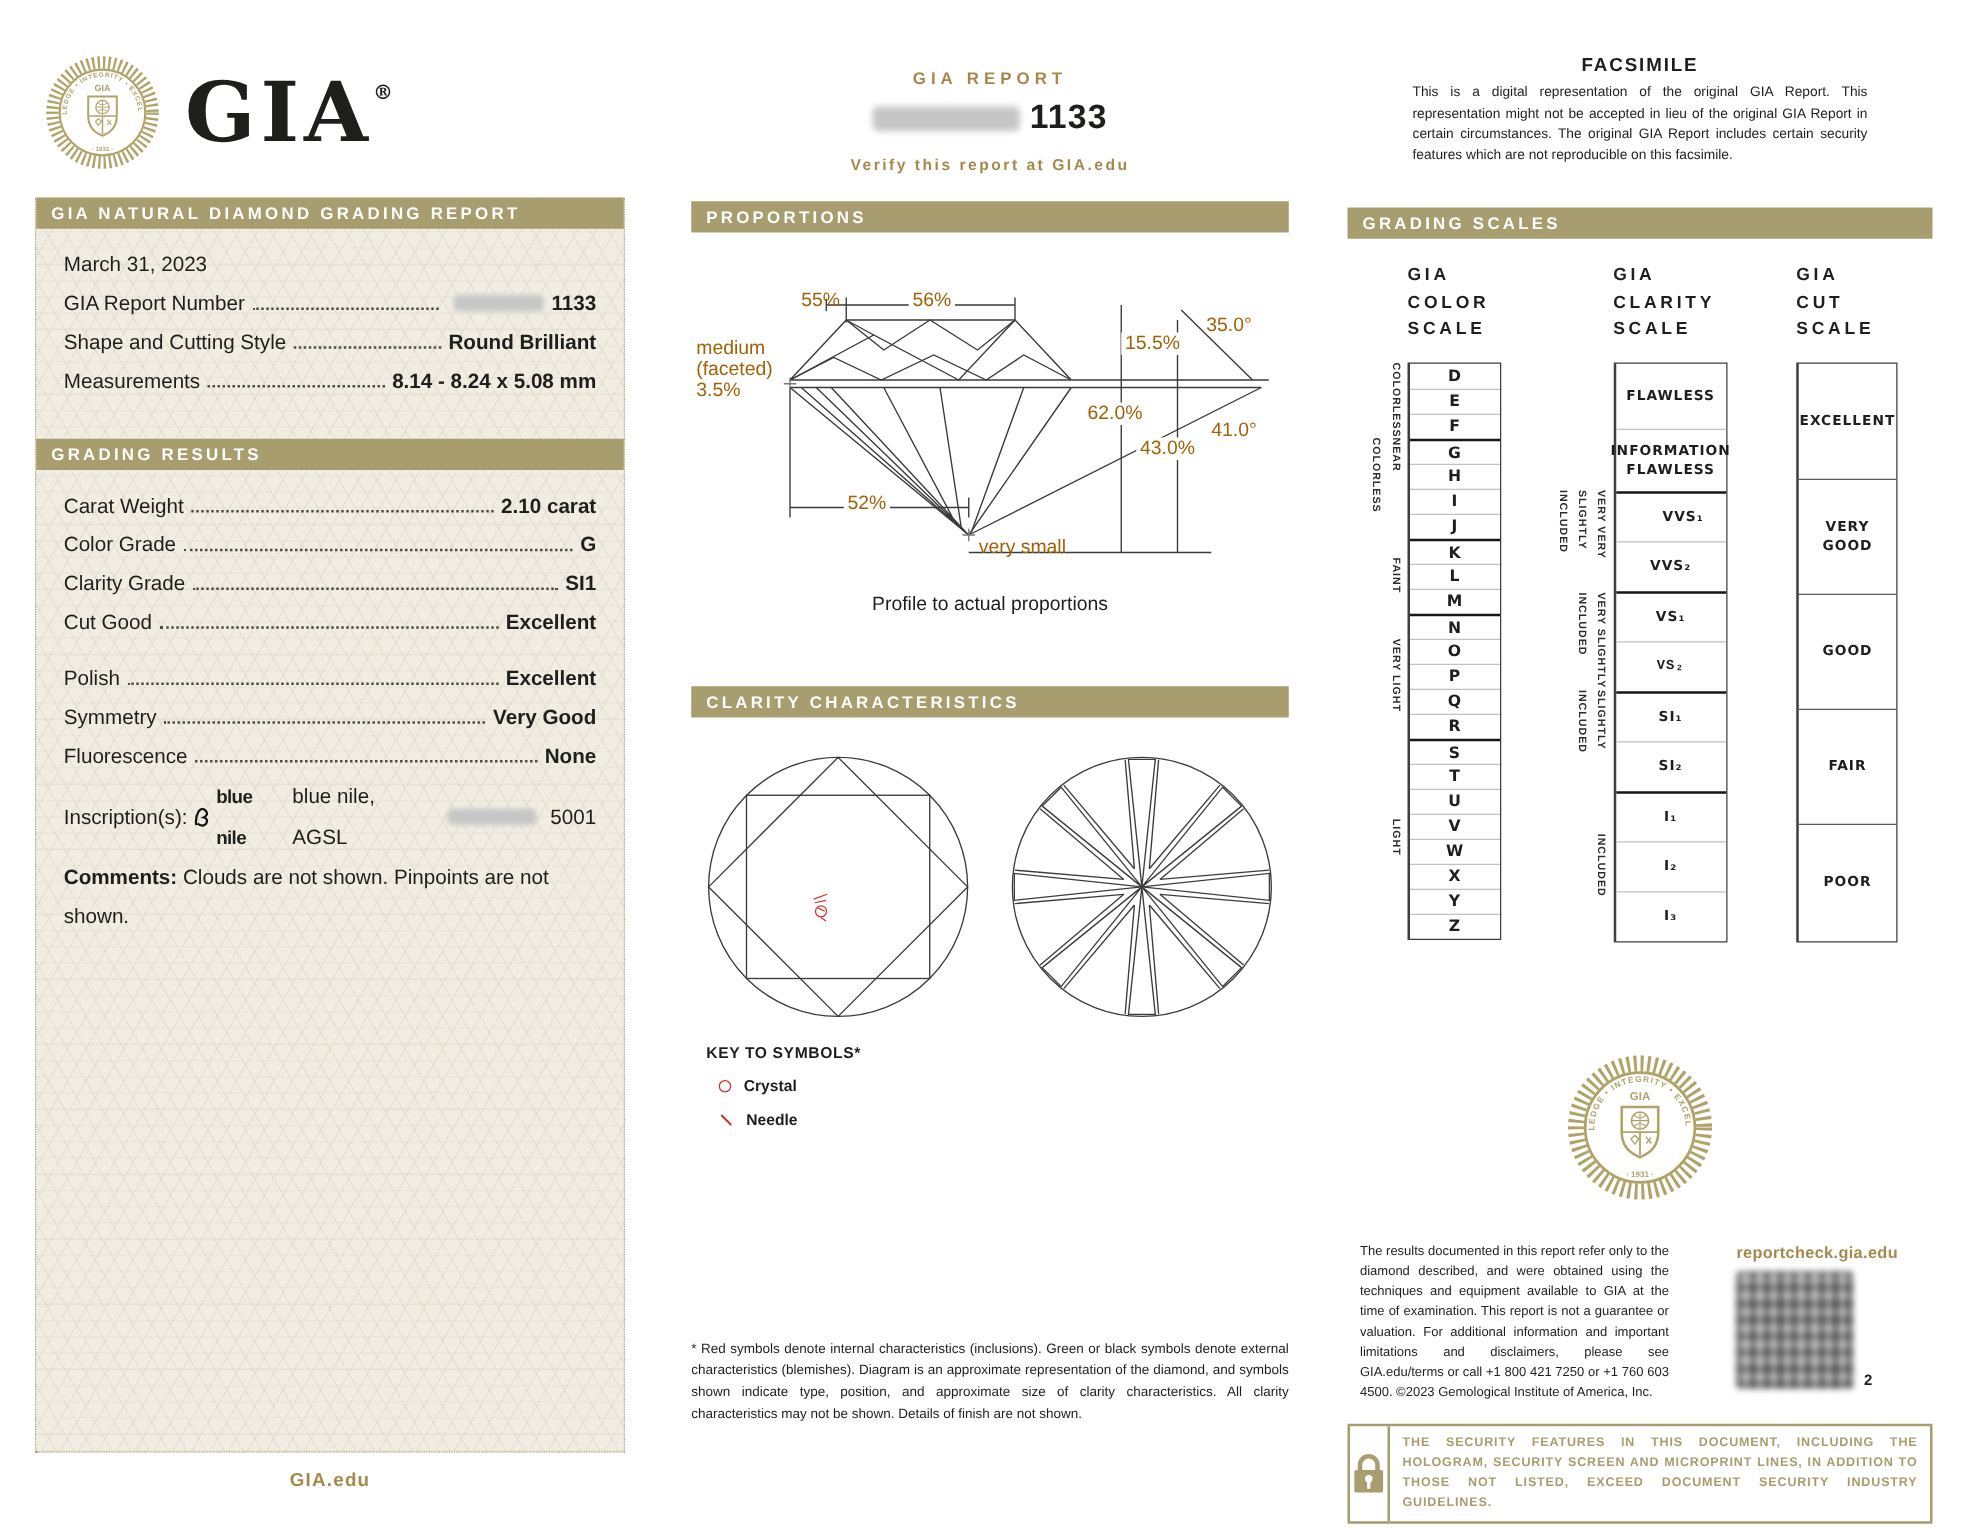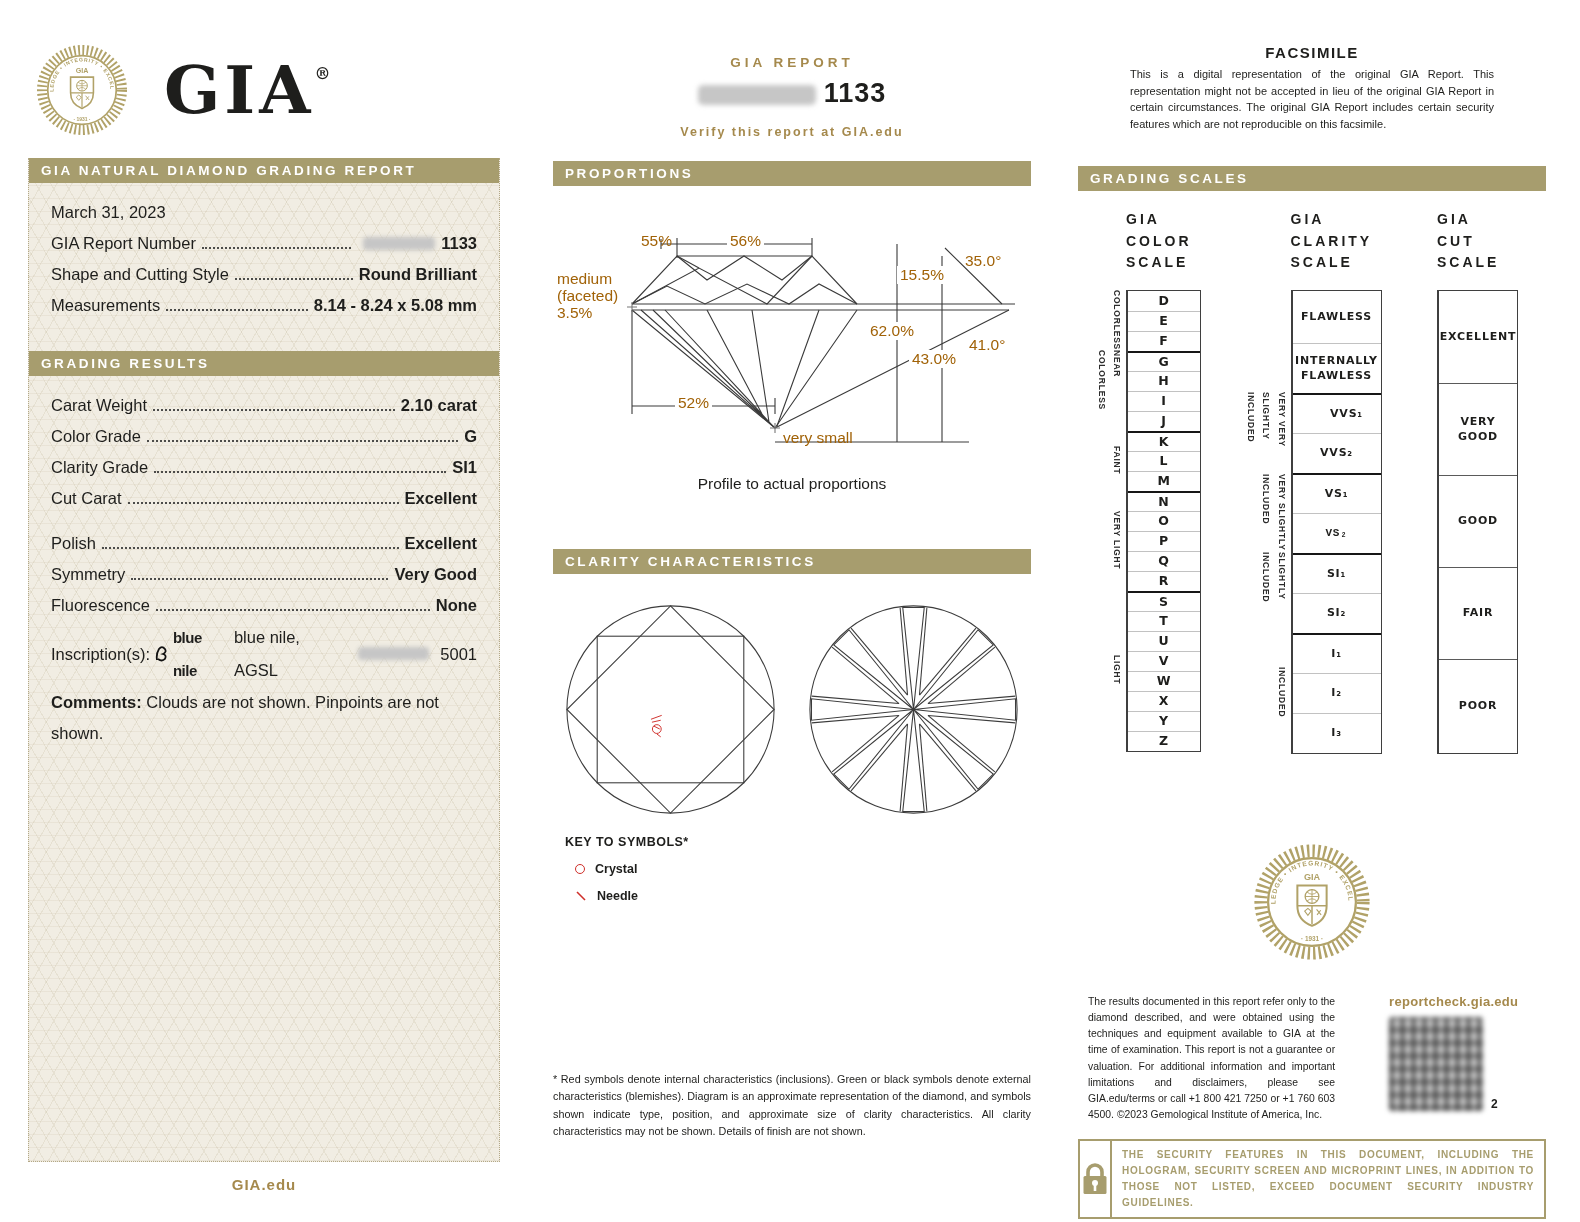--- a/index.html
+++ b/index.html
@@ -12,21 +12,21 @@
   .goldtxt{color:#a5894c;}
   .blur-sm{display:inline-block;width:72px;height:13px;background:#c6c6c6;border-radius:4px;
            filter:blur(2px);vertical-align:middle;margin:0 6px 2px 6px;}
   .blur-lg{display:inline-block;width:118px;height:20px;background:#c6c6c6;border-radius:5px;
            filter:blur(2.5px);vertical-align:middle;margin-right:8px;}
   
   .col-left{position:absolute;left:28px;top:34px;width:472px;}
   .col-center{position:absolute;left:553px;top:55px;width:478px;}
   .col-right{position:absolute;left:1078px;top:44px;width:468px;}
   
-  .logo-row{display:flex;align-items:center;gap:32px;height:112px;margin-left:4px;}
+  .logo-row{display:flex;align-items:center;gap:16px;height:112px;margin-left:4px;}
   .logo-word{font-family:"DejaVu Serif",serif;font-weight:bold;font-size:66px;letter-spacing:4px;}
   .logo-reg{font-size:16px;vertical-align:34px;letter-spacing:0;}
   .panel{margin-top:12px;height:1004px;box-sizing:border-box;
          background-color:#f1ede3;
          background-image:
            repeating-linear-gradient(60deg ,rgba(195,185,158,.25) 0 1px,transparent 1px 13px),
            repeating-linear-gradient(-60deg,rgba(195,185,158,.25) 0 1px,transparent 1px 13px),
            repeating-linear-gradient(0deg  ,rgba(195,185,158,.18) 0 1px,transparent 1px 13px);
          border:1px dotted #b3a887;border-top:none;}
   .sect{padding:14px 22px 0 22px;font-size:16.5px;}
@@ -166,21 +166,21 @@
           <span class="lab">Color Grade</span>
           <span class="dots"></span>
           <span class="val">G</span>
         </div>
         <div class="lrow">
           <span class="lab">Clarity Grade</span>
           <span class="dots"></span>
           <span class="val">SI1</span>
         </div>
         <div class="lrow">
-          <span class="lab">Cut Carat</span>
+          <span class="lab">Cut Good</span>
           <span class="dots"></span>
           <span class="val">Excellent</span>
         </div>
       </div>
 
       <div class="sect">
         <div class="lrow">
           <span class="lab">Polish</span>
           <span class="dots"></span>
           <span class="val">Excellent</span>
@@ -377,21 +377,21 @@
           <div class="scale-labels" style="width: 46px;">
               <div class="vlabel" style="top: 102px; height: 80px;">VERY VERY
 SLIGHTLY INCLUDED</div>
               <div class="vlabel" style="top: 182px; height: 80px;">VERY SLIGHTLY
 INCLUDED</div>
               <div class="vlabel" style="top: 262px; height: 80px;">SLIGHTLY INCLUDED</div>
               <div class="vlabel" style="top: 342px; height: 120px;">INCLUDED</div>
             </div>
           <div class="scale-boxes" style="width: 88px;">
               <div class="srow" style="height: 52px;">FLAWLESS</div>
-              <div class="srow" style="height: 50px;">INTERNALLY FLAWLESS</div>
+              <div class="srow" style="height: 50px;">INFORMATION FLAWLESS</div>
               <div class="srow gstart" style="height: 40px; padding-left: 23px;">VVS₁</div>
               <div class="srow" style="height: 40px;">VVS₂</div>
               <div class="srow gstart" style="height: 40px;">VS₁</div>
               <div class="srow" style="height: 40px; font-family: Liberation Mono, monospace;">VS₂</div>
               <div class="srow gstart" style="height: 40px;">SI₁</div>
               <div class="srow" style="height: 40px;">SI₂</div>
               <div class="srow gstart" style="height: 40px;">I₁</div>
               <div class="srow" style="height: 40px;">I₂</div>
               <div class="srow" style="height: 40px;">I₃</div>
             </div>

